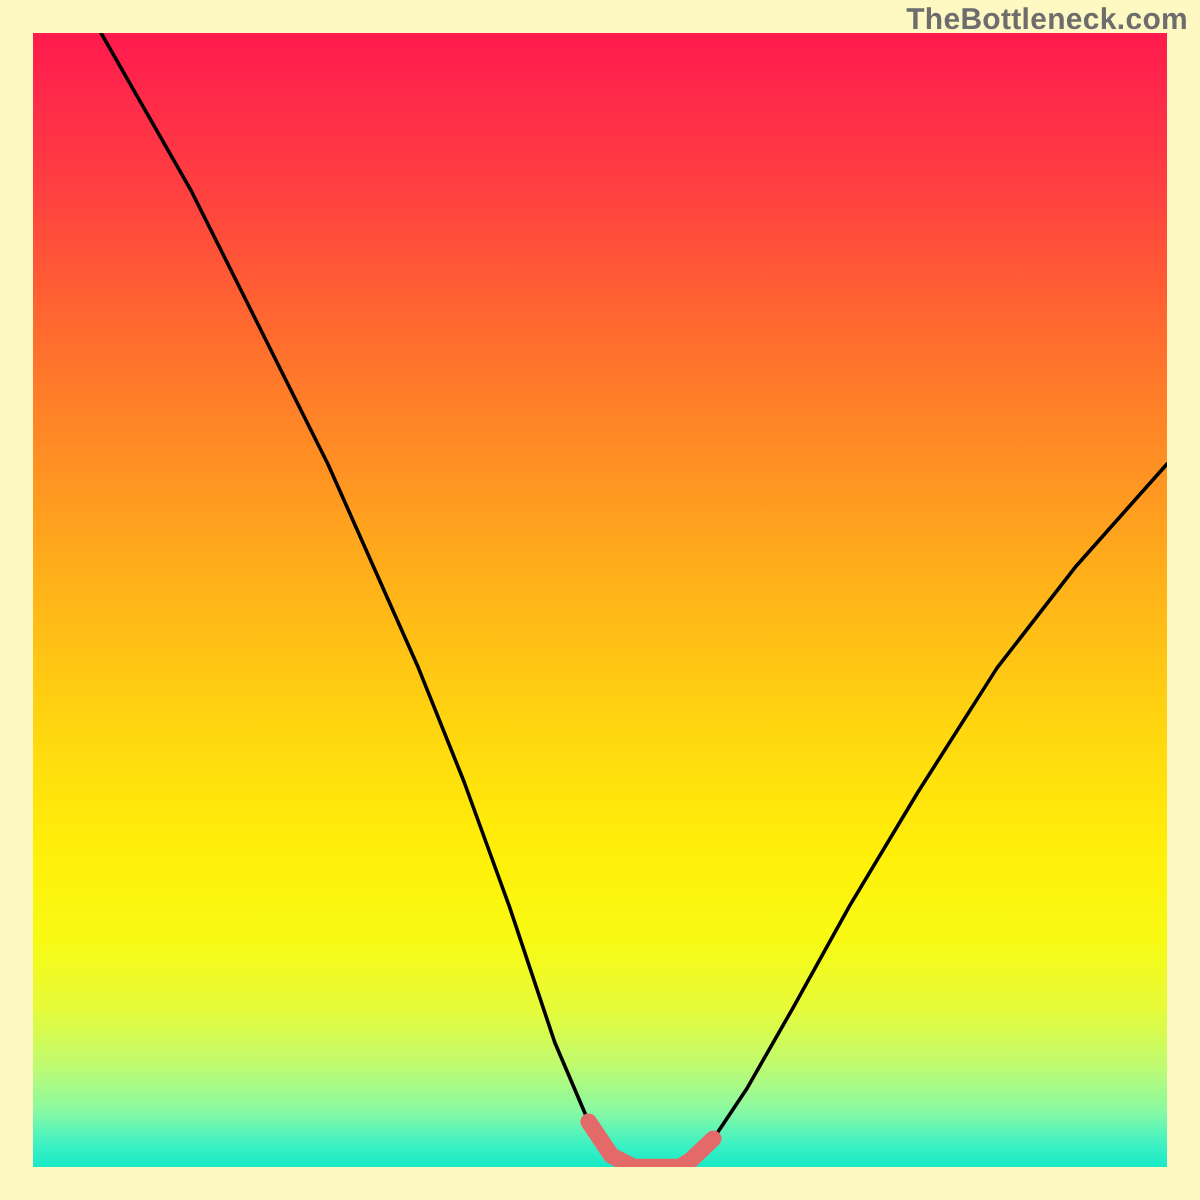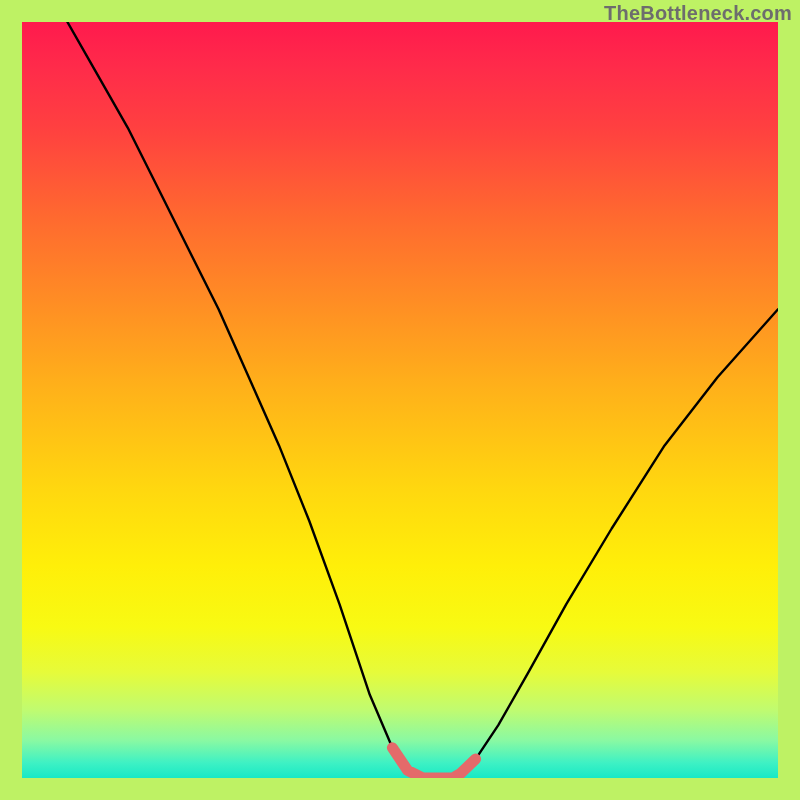--- a/index.html
+++ b/index.html
@@ -7,21 +7,21 @@
     padding: 0;
     width: 800px;
     height: 800px;
     background: #000;
     overflow: hidden;
   }
   .stage {
     position: relative;
     width: 800px;
     height: 800px;
-    background: #bef264;
+    background: #fef9c3;
   }
   .plot-area {
     position: absolute;
     left: 22px;
     top: 22px;
     width: 756px;
     height: 756px;
     overflow: hidden;
   }
   .gradient-bg {

